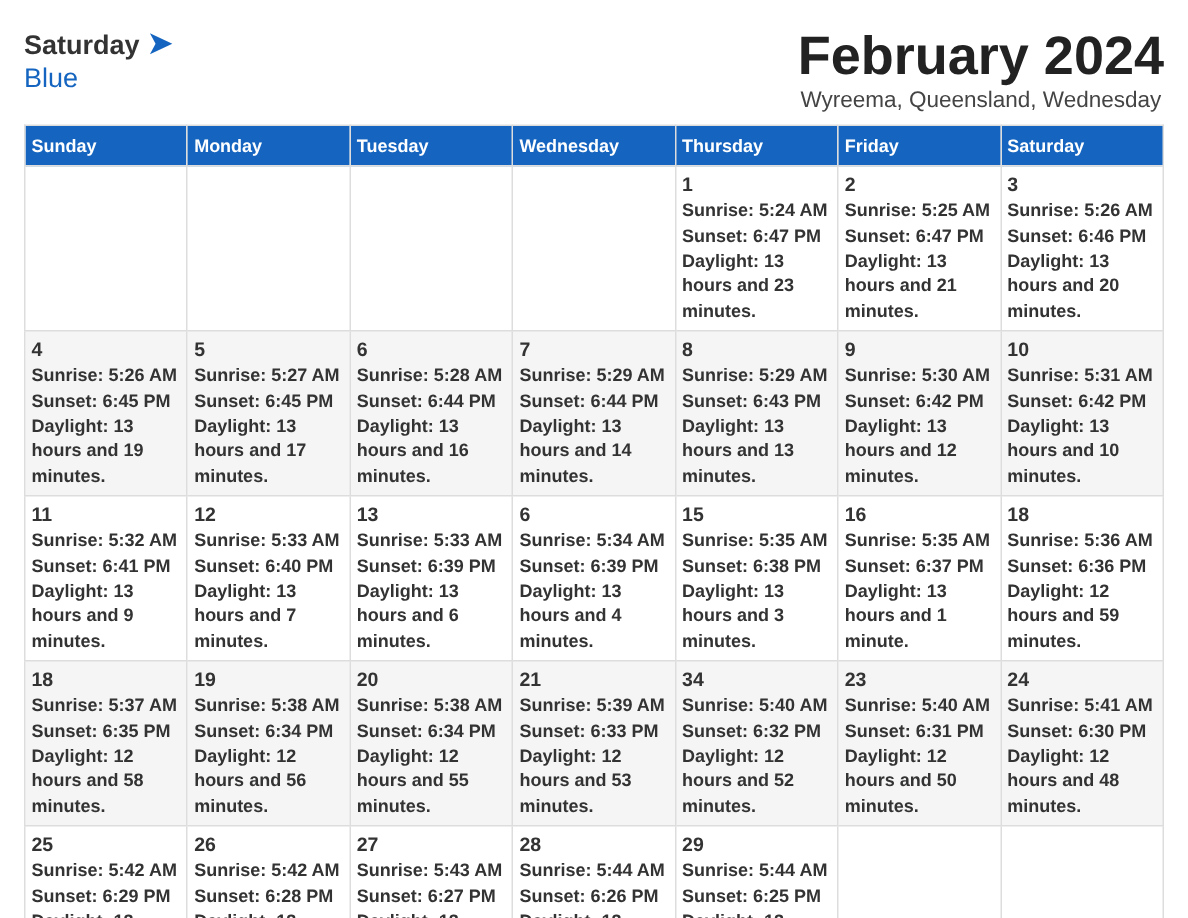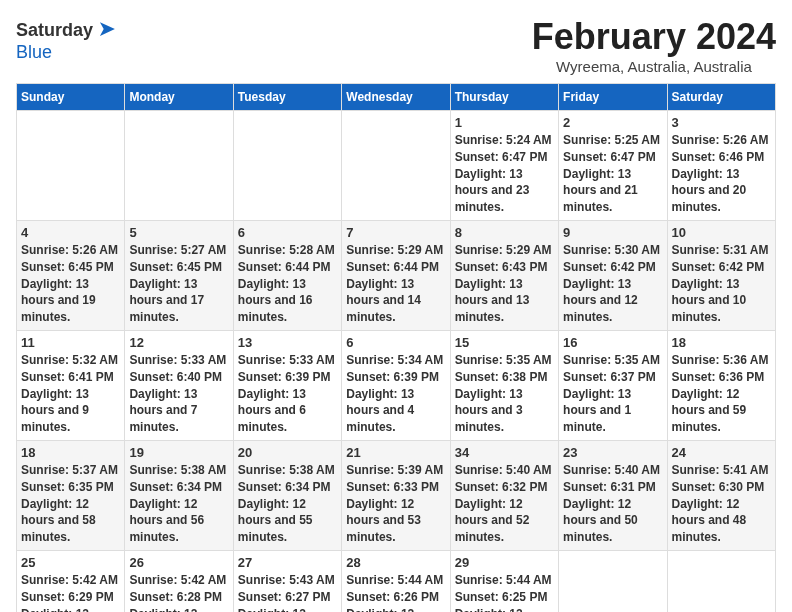--- a/index.html
+++ b/index.html
@@ -102,21 +102,21 @@
   <div class="logo">
     <div>
       <span class="logo-text-general">Saturday</span>
       <span class="logo-bird">➤</span>
       <br>
       <span class="logo-text-blue">Blue</span>
     </div>
   </div>
   <div class="title-area">
     <div class="calendar-title">February 2024</div>
-    <div class="calendar-subtitle">Wyreema, Australia, Australia</div>
+    <div class="calendar-subtitle">Wyreema, Queensland, Wednesday</div>
   </div>
 </div>
 
 <table>
   <thead>
     <tr id="weekday-header">
     <th>Sunday</th>
         <th>Monday</th>
         <th>Tuesday</th>
         <th>Wednesday</th>

